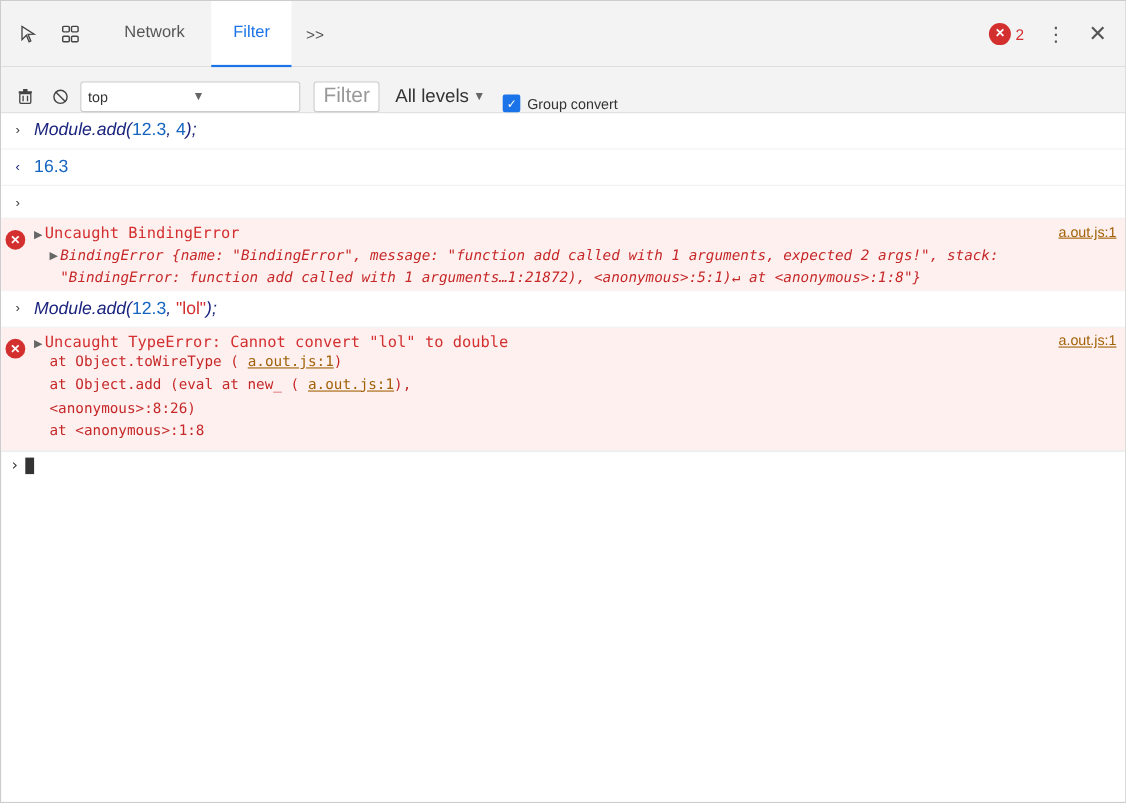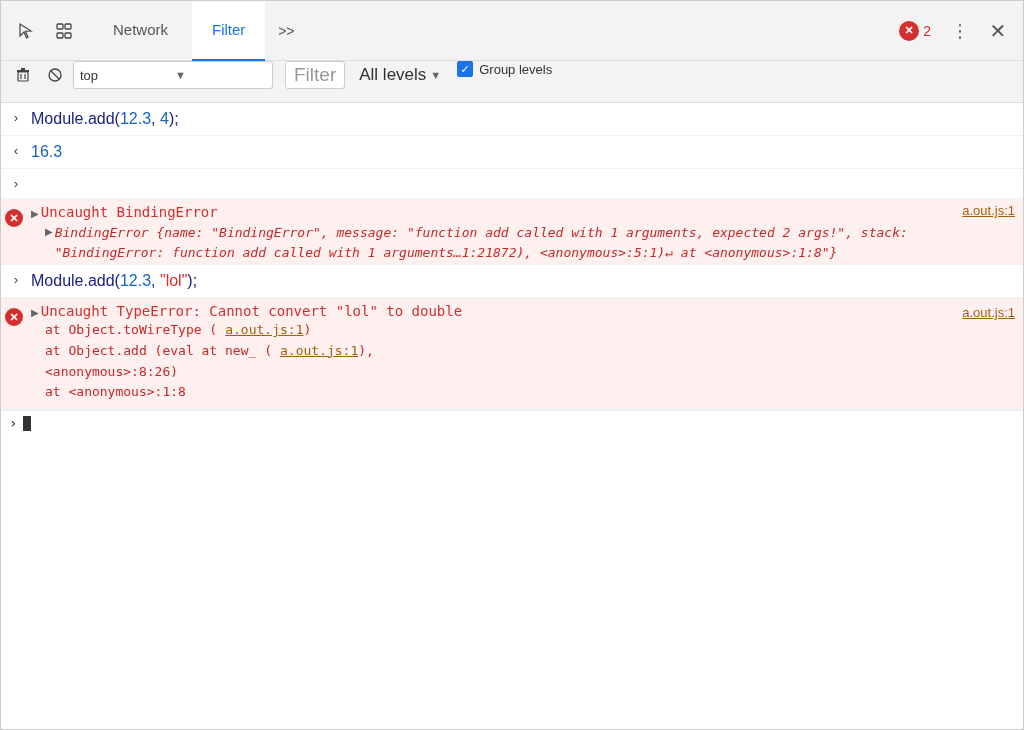--- a/index.html
+++ b/index.html
@@ -105,21 +105,21 @@
       height: 34px;
       cursor: pointer;
       color: #555;
       font-size: 20px;
       border-radius: 4px;
     }
 
     
     .toolbar {
       display: flex;
-      align-items: flex-start;
+      align-items: flex-end;
       height: 42px;
       border-bottom: 1px solid #ddd;
       background: #f3f3f3;
       padding: 0 8px;
       gap: 4px;
     }
     .toolbar-icon-btn {
       width: 28px;
       height: 28px;
       display: flex;
@@ -248,21 +248,21 @@
     .console-source {
       color: #a16207;
       text-decoration: underline;
       font-size: 13px;
       margin-left: 8px;
       white-space: nowrap;
     }
 
     
     .blue { color: #1565c0; }
-    .dark-blue { color: #1a237e; }
+    .dark-blue { color: #1a237e; font-style: italic; }
     .red { color: #d32f2f; }
     .red-italic { color: #c62828; font-style: italic; }
 
     .error-icon {
       width: 18px;
       height: 18px;
       background: #d32f2f;
       border-radius: 50%;
       display: flex;
       align-items: center;
@@ -377,21 +377,21 @@
     <span>Filter</span>
   </div>
 
   <div class="levels-dropdown">
     <span>All levels</span>
     <span style="font-size:11px;color:#666;">▼</span>
   </div>
 
   <div class="group-similar">
     <div class="checkbox-checked">✓</div>
-    <span>Group levels</span>
+    <span>Group convert</span>
   </div>
 </div>
 
 <div class="console-area">
 
   <div class="console-row input-row">
     <div class="console-prefix gt">›</div>
     <div class="console-content">
       <span class="dark-blue">Module.add(</span><span class="blue">12.3</span><span class="dark-blue">, </span><span class="blue">4</span><span class="dark-blue">);</span>
     </div>
@@ -430,21 +430,21 @@
       <span class="dark-blue">Module.add(</span><span class="blue">12.3</span><span class="dark-blue">, </span><span class="red">"lol"</span><span class="dark-blue">);</span>
     </div>
   </div>
 
   <div class="console-row error-row" style="flex-direction:column; padding:0; border-left:none; background:#fff0f0;">
     <div style="display:flex; align-items:flex-start; padding: 4px 8px 0 0; background:#fff0f0; width:100%;">
       <div style="width:30px; min-width:30px; display:flex; align-items:flex-start; justify-content:center; padding-top:4px;">
         <div class="error-icon">✕</div>
       </div>
       <div style="flex:1;">
-        <div style="display:flex; justify-content:space-between; align-items:flex-end;">
+        <div style="display:flex; justify-content:space-between; align-items:flex-start;">
           <span><span class="expand-triangle">▶</span><span class="red" style="font-family:monospace; font-size:14px;">Uncaught TypeError: Cannot convert "lol" to  double</span></span>
           <span class="console-source">a.out.js:1</span>
         </div>
         <div style="padding-left:14px; padding-bottom:6px;">
           <div style="font-family:monospace; font-size:13px; color:#c62828; line-height:1.6;">
             <div>    at Object.toWireType (<span class="console-source" style="font-size:13px;">a.out.js:1</span>)</div>
             <div>    at Object.add (eval at new_  (<span class="console-source" style="font-size:13px;">a.out.js:1</span>),</div>
             <div>&lt;anonymous&gt;:8:26)</div>
             <div>    at &lt;anonymous&gt;:1:8</div>
           </div>

